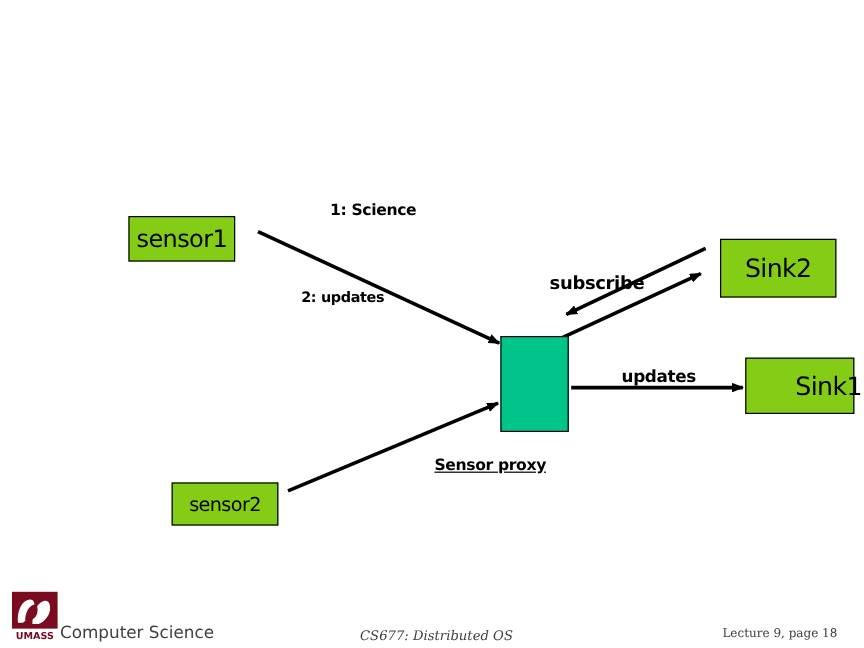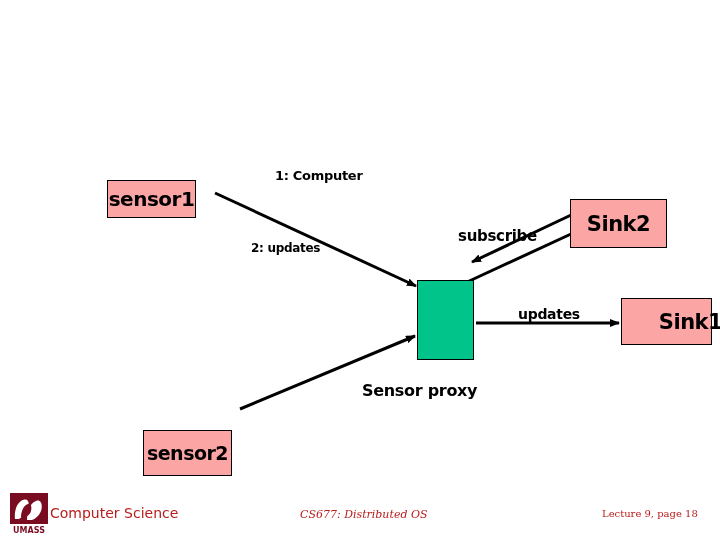--- a/index.html
+++ b/index.html
@@ -12,40 +12,39 @@
     width: 720px;
     height: 540px;
     background: #ffffff;
     overflow: hidden;
     font-family: "DejaVu Sans", sans-serif;
   }
   
   .node-box {
     position: absolute;
     box-sizing: border-box;
-    background: #fca5a5;
+    background: #84cc16;
     border: 1.5px solid #000000;
     display: flex;
     align-items: center;
     justify-content: center;
     color: #000000;
     font-family: "DejaVu Sans", sans-serif;
     letter-spacing: -0.5px;
     white-space: nowrap;
-    font-weight: bold;
   }
   .proxy-box {
     position: absolute;
     box-sizing: border-box;
     background: #00C48A;
     border: 1.5px solid #000000;
   }
   #box-sensor1 { left: 107px; top: 180px; width: 89px;  height: 38px; font-size: 20px; }
-  #box-sensor2 { left: 143px; top: 402px; width: 89px;  height: 46px; font-size: 19px; margin-top: 28px; }
-  #box-sink2   { left: 570px; top: 199px; width: 97px;  height: 49px; font-size: 21px; }
+  #box-sensor2 { left: 143px; top: 402px; width: 89px;  height: 36px; font-size: 16px; }
+  #box-sink2   { left: 600px; top: 199px; width: 97px;  height: 49px; font-size: 21px; }
   #box-sink1   { left: 621px; top: 298px; width: 91px;  height: 47px; font-size: 21px; padding-left: 48px; }
   #box-proxy   { left: 417px; top: 280px; width: 57px;  height: 80px; }
 
   
   #arrows {
     position: absolute;
     left: 0; top: 0;
     width: 720px; height: 540px;
     pointer-events: none;
   }
@@ -56,42 +55,43 @@
     color: #000000;
     font-family: "DejaVu Sans", sans-serif;
     white-space: nowrap;
     font-weight: bold;
     letter-spacing: -0.3px;
   }
   #lbl-register { left: 275px; top: 168px; font-size: 13px; }
   #lbl-updates2 { left: 251px; top: 241px; font-size: 12px; }
   #lbl-subscribe{ left: 458px; top: 227px; font-size: 15px; }
   #lbl-updates  { left: 508px; top: 306px; font-size: 14px; margin-left: 10px; }
-  #lbl-proxy    { left: 362px; top: 381px; font-size: 16px; }
+  #lbl-proxy    { left: 362px; top: 381px; font-size: 13px; text-decoration: underline; }
 
   
   #footer {
     position: absolute;
     left: 0;
     top: 495px;
     width: 720px;
     height: 45px;
   }
   #umass-logo {
     position: absolute;
     left: 8px;
     top: -2px;
     width: 44px;
     height: 42px;
   }
   .footer-text {
     position: absolute;
-    color: #b91c1c;
+    color: #404040;
     font-family: "DejaVu Serif", serif;
     white-space: nowrap;
+    margin-top: 15px;
   }
   #footer-dept    { left: 50px;  top: 10px; font-size: 14px; font-family: "DejaVu Sans", sans-serif; }
   #footer-course  { left: 300px; top: 13px; font-size: 11px; font-style: italic; }
   #footer-lecture { left: 602px; top: 13px; font-size: 10px; }
 </style>
 </head>
 <body>
 
 <div id="slide">
 
@@ -116,21 +116,21 @@
   <div class="node-box" id="box-sensor1">sensor1</div>
 
   <div class="node-box" id="box-sensor2">sensor2</div>
 
   <div class="proxy-box" id="box-proxy"></div>
 
   <div class="node-box" id="box-sink2">Sink2</div>
 
   <div class="node-box" id="box-sink1">Sink1</div>
 
-  <div class="edge-label" id="lbl-register">1: Computer</div>
+  <div class="edge-label" id="lbl-register">1: Science</div>
 
   <div class="edge-label" id="lbl-updates2">2: updates</div>
 
   <div class="edge-label" id="lbl-subscribe">subscribe</div>
 
   <div class="edge-label" id="lbl-updates">updates</div>
 
   <div class="edge-label" id="lbl-proxy">Sensor proxy</div>
 
   <div id="footer">

